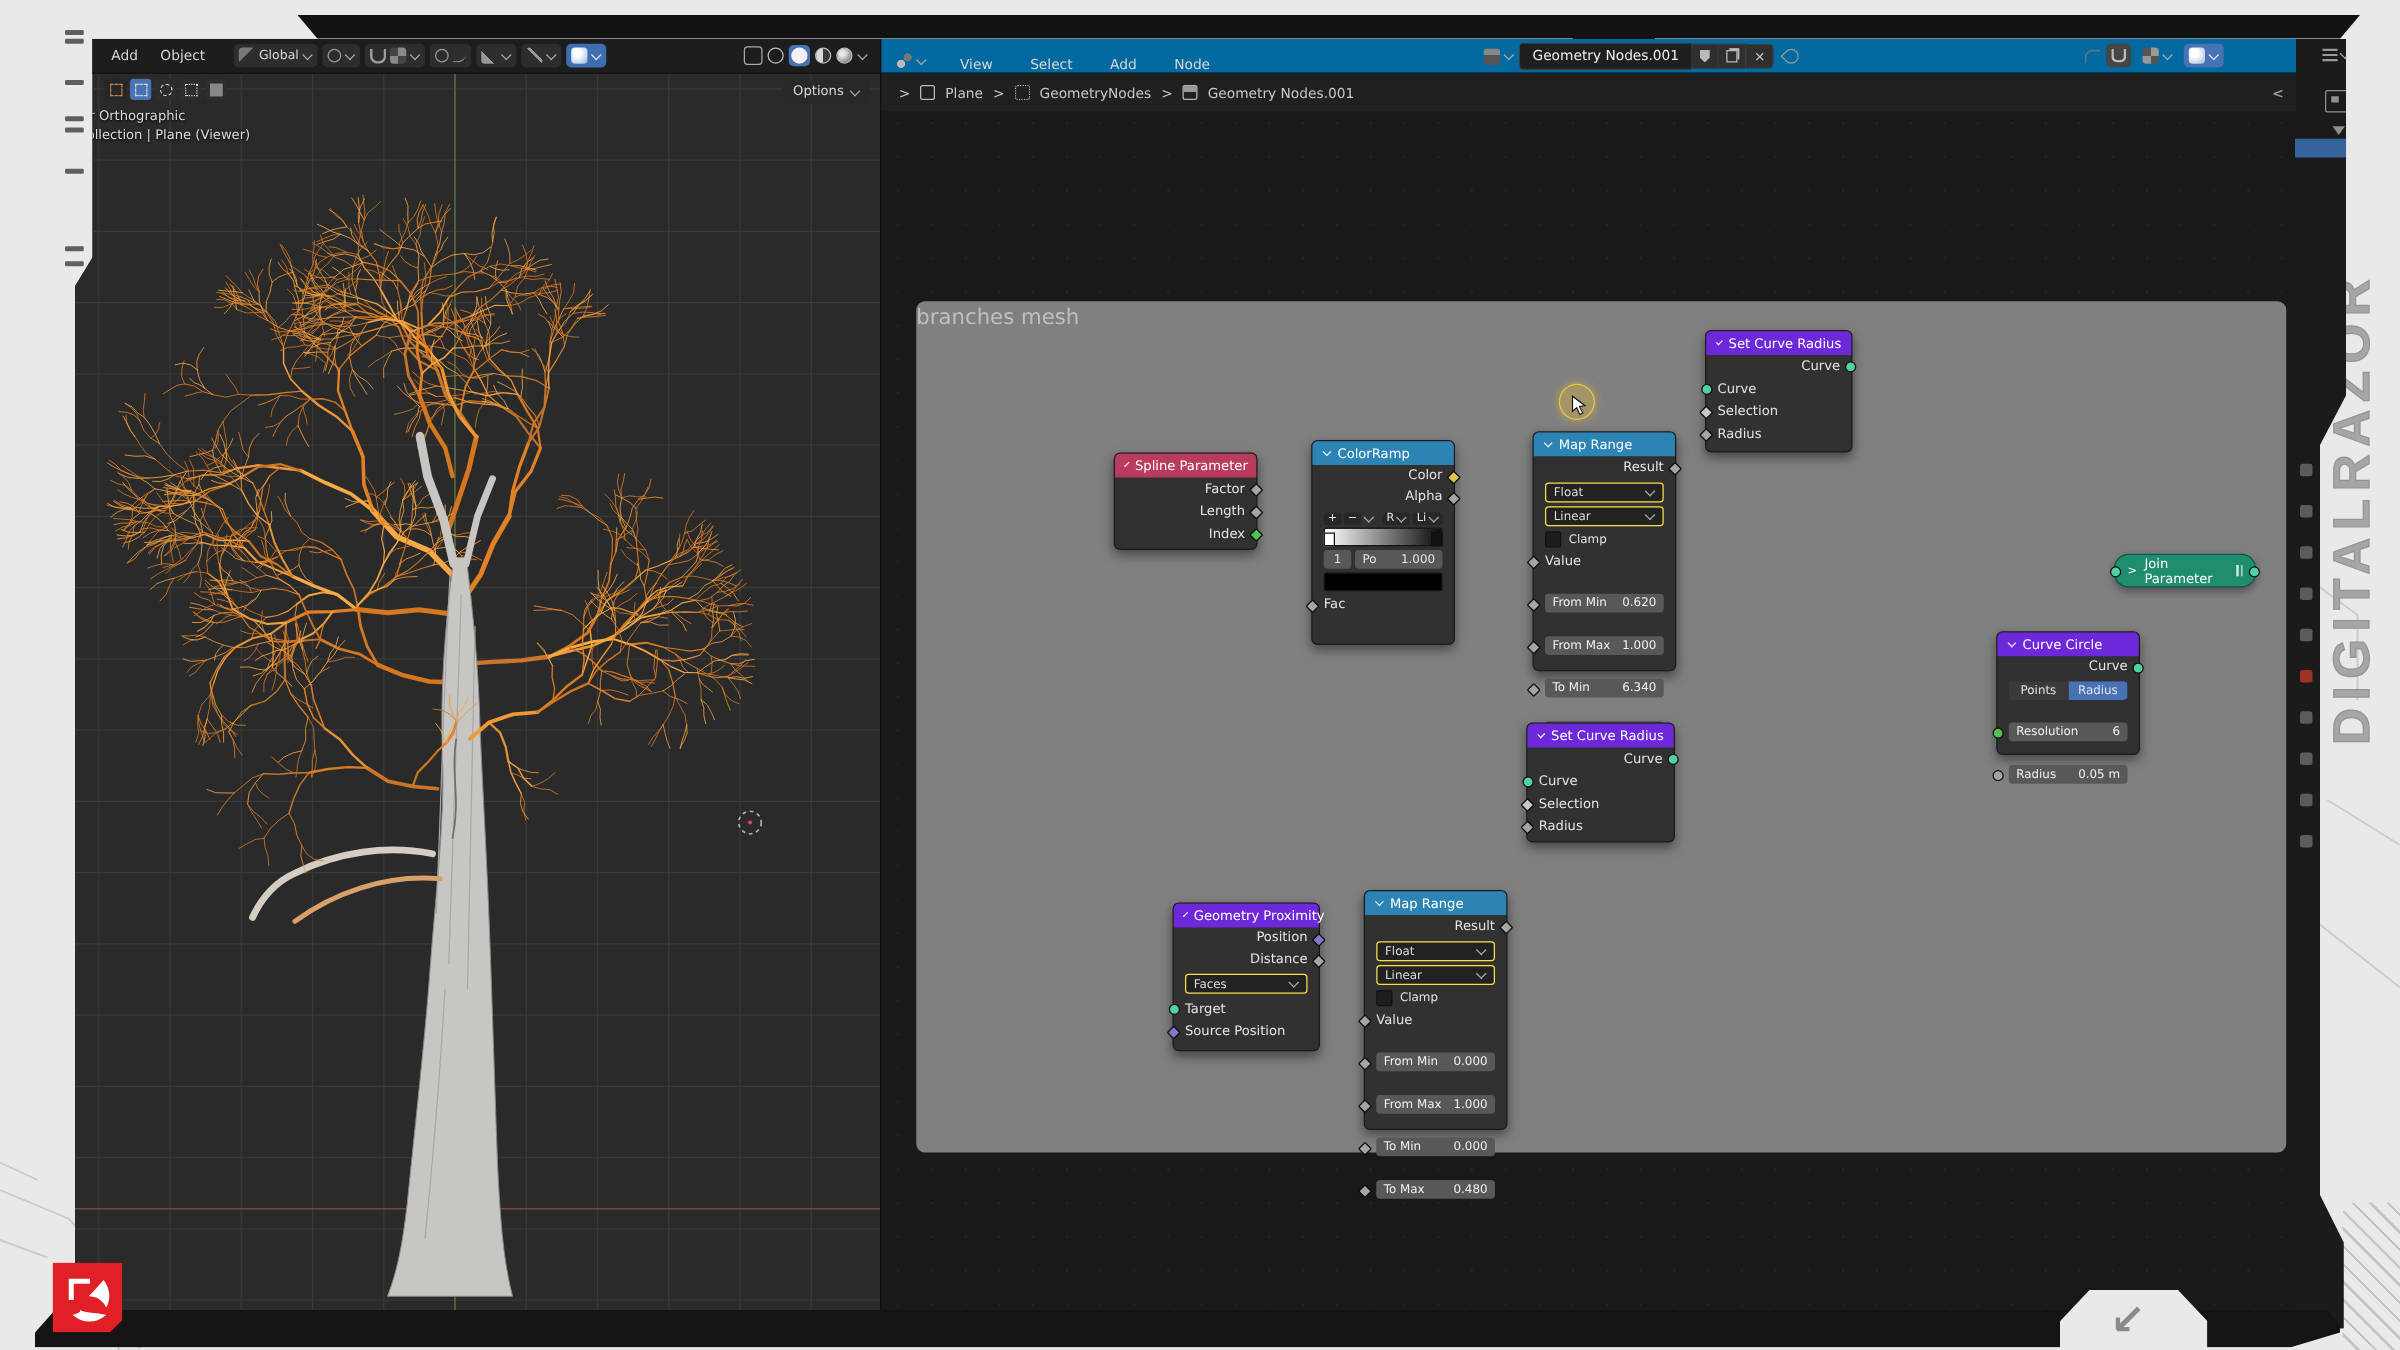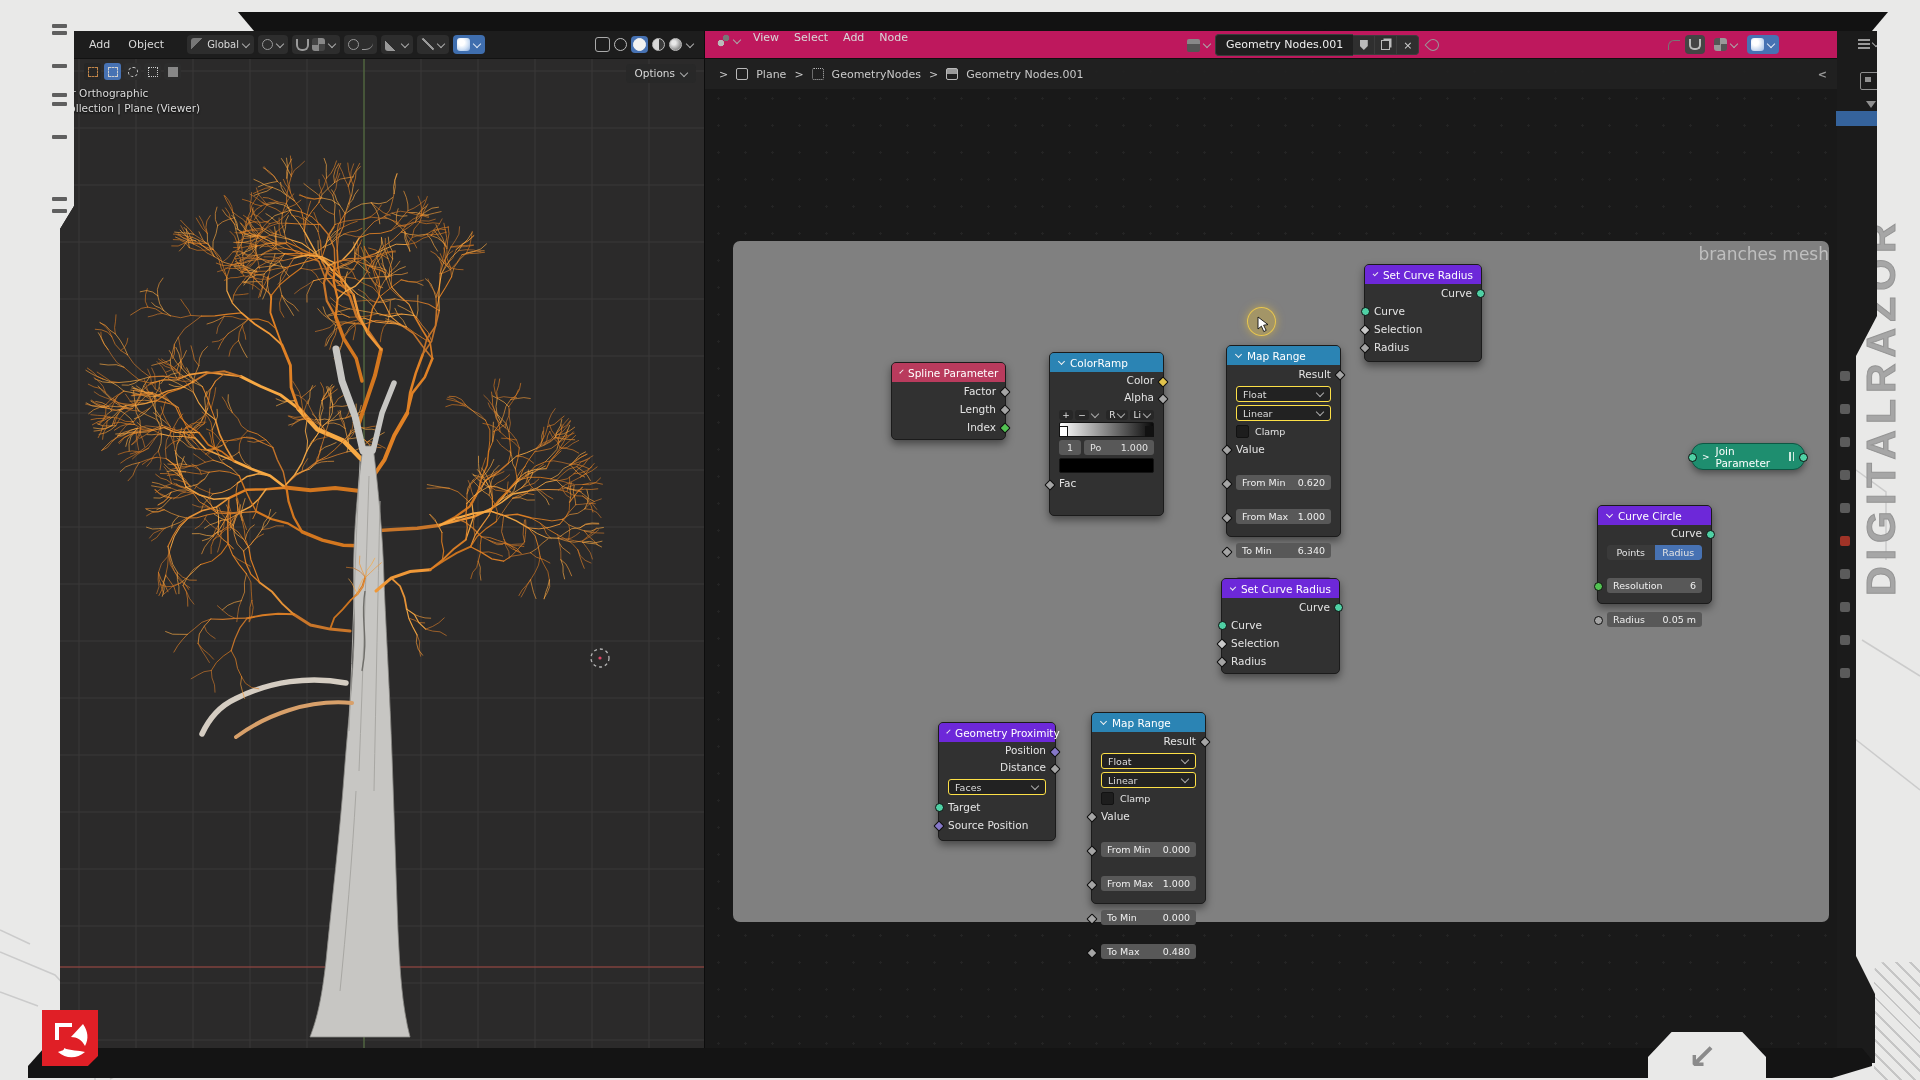--- a/index.html
+++ b/index.html
@@ -41,32 +41,32 @@
   .sel-row{position:absolute;left:24px;top:32px;display:flex;gap:3px;z-index:5}
   .selbtn{width:17px;height:17px;background:#2d2d2d;border-radius:3px;position:relative}
   .selbtn i{position:absolute;left:4px;top:4px;width:8px;height:8px;border:1.3px dashed #cfcfcf}
   .vp-overlay{position:absolute;color:#dcdcdc;font-size:10.5px;text-shadow:0 1px 2px #000;z-index:4;white-space:nowrap}
   .optbtn{position:absolute;right:8px;top:33px;background:rgba(40,40,40,.9);border-radius:4px;height:19px;
     line-height:19px;padding:0 8px;color:#d8d8d8;font-size:10.5px;z-index:5;display:flex;align-items:center;gap:5px}
   
   #ne{position:absolute;left:644px;top:0;width:1132px;height:1032px;background:#191919;overflow:hidden;border-left:1px solid #0d0d0d}
   #ne .canvas{position:absolute;inset:0;
     background-image:radial-gradient(circle,#242424 1px,transparent 1.2px);background-size:27px 27px}
-  .nehead{position:absolute;left:0;top:0;width:100%;height:28px;background:#be185d;display:flex;align-items:flex-start;
-    gap:1px;padding-left:8px;box-sizing:border-box;z-index:8;border-bottom:1px solid #101010}
+  .nehead{position:absolute;left:0;top:0;width:100%;height:28px;background:#0369a1;display:flex;align-items:flex-end;
+    gap:16px;padding-left:8px;box-sizing:border-box;z-index:8;border-bottom:1px solid #101010}
   .crumb{position:absolute;left:0;top:28px;width:100%;height:30px;background:rgba(33,33,33,.93);z-index:7;
     display:flex;align-items:center;gap:8px;padding-left:14px;box-sizing:border-box;color:#c9c9c9;font-size:11px}
   .crumb .ic{width:10px;height:10px;border:1.3px solid #b9b9b9;border-radius:2px;display:inline-block}
   .treefield{position:absolute;left:478px;top:3px;display:flex;align-items:center;gap:0;z-index:9}
   .namebox{background:#1f1f1f;border:1px solid #3c3c3c;border-right:none;border-radius:4px 0 0 4px;height:20px;
     line-height:20px;padding:0 10px;color:#efefef;font-size:11px}
   .nbtn{background:#2f2f2f;border:1px solid #3c3c3c;border-left:none;height:20px;width:22px;box-sizing:border-box;
     display:flex;align-items:center;justify-content:center;color:#cfcfcf;font-size:11px}
   .frame-box{position:absolute;left:28px;top:210px;width:1096px;height:681px;background:#808080;border-radius:7px;z-index:1}
-  .frame-label{position:absolute;left:28px;top:213px;width:1096px;text-align:right;color:#bfbfbf;font-size:17px;z-index:1}
+  .frame-label{position:absolute;left:28px;top:213px;width:1096px;text-align:left;color:#bfbfbf;font-size:17px;z-index:1}
   #wires{position:absolute;inset:0;z-index:2;pointer-events:none}
   
   .node{position:absolute;background:#313131;border:1px solid #1b1b1b;border-radius:5px;
     box-shadow:0 4px 9px rgba(0,0,0,.45);font-size:10.5px;color:#e4e4e4;z-index:3}
   .nh{height:19px;border-radius:4px 4px 0 0;color:#fff;display:flex;align-items:center;gap:5px;padding:0 8px;
     font-size:10.5px;white-space:nowrap}
   .nh .chev{border-color:#f0f0f0;width:4px;height:4px}
   .red{background:#b93b5d}.blue{background:#2b84b4}.teal{background:#6d28d9}
   .row{position:relative;height:18px;line-height:18px;padding:0 9px;white-space:nowrap}
   .row.out{text-align:right}

